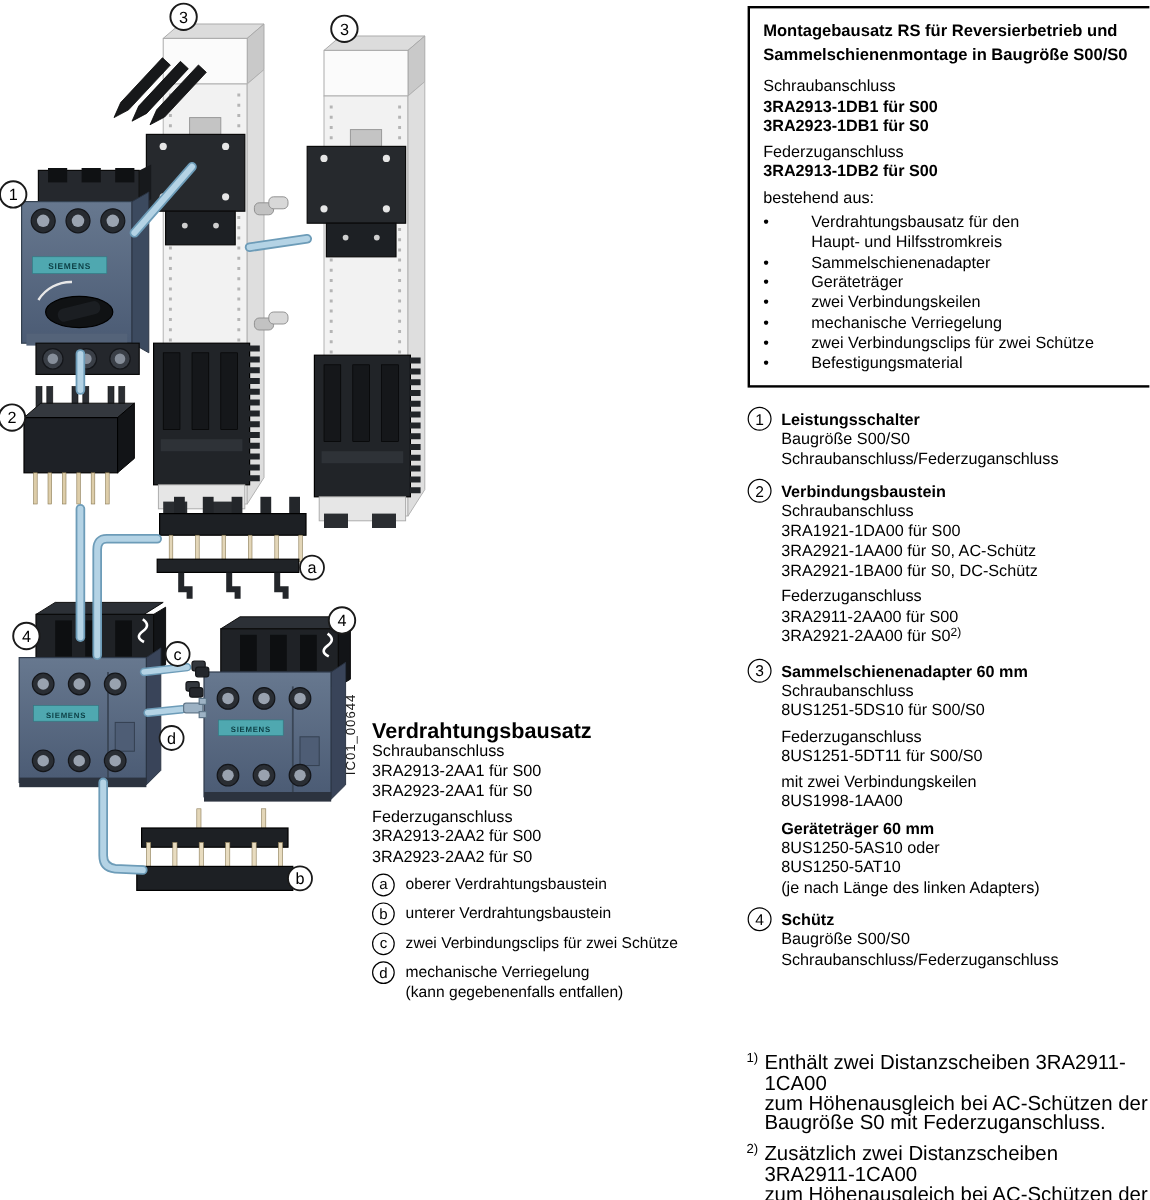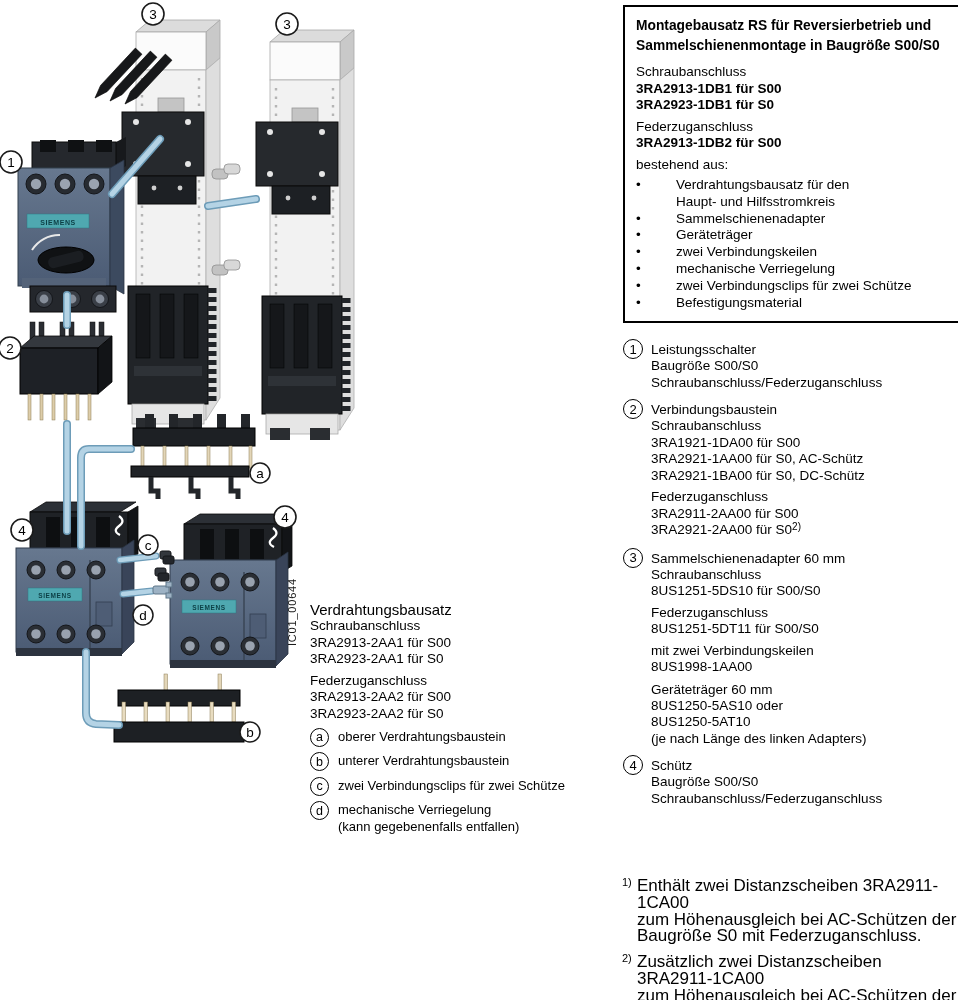--- a/index.html
+++ b/index.html
@@ -20,27 +20,27 @@
   .bullet-row { display:flex; gap:7px; font-size:13.5px; line-height:16.8px; }
   .bullet-dot { width:7px; flex:none; }
   .bullet-text { white-space:pre-line;margin-left:26px; }
 
   
   .legend { position:absolute; left:623px; top:341px; width:335px; }
   .legend-item { display:flex; gap:8px; margin-bottom:10px; }
   .lnum { width:20px; height:20px; border:1.6px solid #000; border-radius:50%; font-size:13px;
           display:flex; align-items:center; justify-content:center; flex:none; margin-top:-2px; background:#fff; }
   .lbody { flex:1; }
-  .ltitle { font-size:13.5px; font-weight:normal; line-height:17px; }
+  .ltitle { font-size:13.5px; font-weight:bold; line-height:17px; }
   .lline { font-size:13.5px; line-height:16.5px; white-space:nowrap; }
   .para { margin-top:5px; }
 
   
   .wiring-kit { position:absolute; left:310px; top:601px; width:305px; }
-  .wk-title { font-size:15px; font-weight:normal; line-height:17px; }
+  .wk-title { font-size:18px; font-weight:bold; line-height:17px; }
   .wk-line { font-size:13.5px; line-height:16.5px; white-space:nowrap; }
   .wk-row { display:flex; gap:9px; margin-top:5.5px; align-items:flex-start; }
   .wk-badge { width:19px; height:19px; border:1.5px solid #000; border-radius:50%; font-size:12.5px;
               display:flex; align-items:center; justify-content:center; flex:none; background:#fff; }
   .wk-row-text { white-space:pre-line; font-size:13px; line-height:16.5px; padding-top:1px; }
 
   
   .footnotes { position:absolute; left:622px; top:878px; width:336px; }
   .fn-row { display:flex; margin-bottom:9px; }
   .fn-marker { font-size:11px; position:relative; top:-2px; width:15px; flex:none; }

